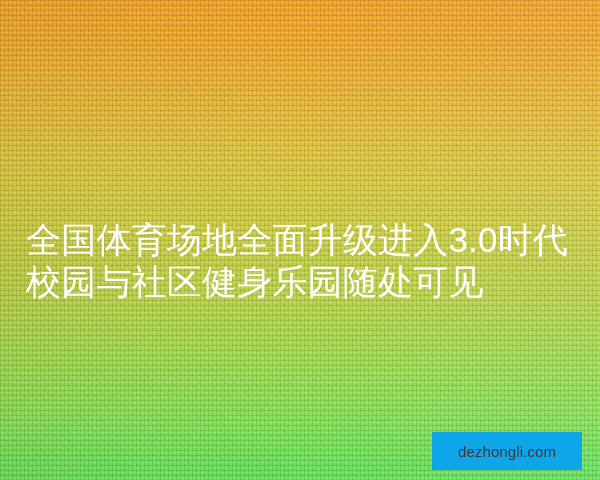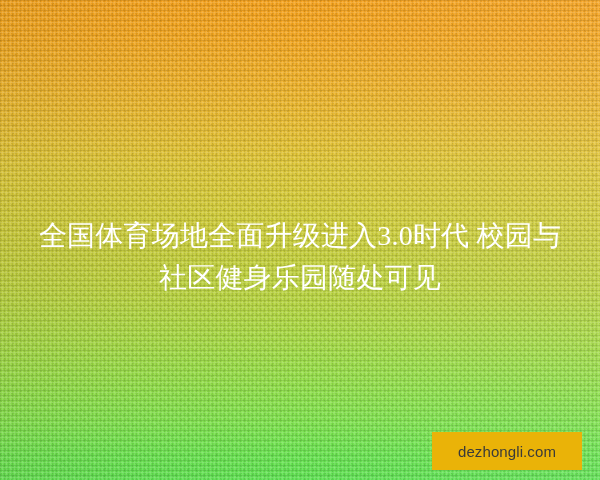--- a/index.html
+++ b/index.html
@@ -88,41 +88,41 @@
   }
 
   
   .headline {
     position: absolute;
     left: 0;
     right: 0;
     top: 196px;
     padding: 0 26px;
     box-sizing: border-box;
-    text-align: center;
+    text-align: left;
     color: #ffffff;
-    font-size: 28px;
+    font-size: 35px;
     line-height: 42px;
     font-weight: 400;
     letter-spacing: 0.2px;
     white-space: pre-wrap;
-    font-family: Liberation Serif, serif;
+    font-family: Liberation Sans, sans-serif;
   }
 
   
   .watermark {
     position: absolute;
     left: 432px;
     top: 432px;
     width: 150px;
     height: 38px;
     display: flex;
     align-items: center;
     justify-content: center;
-    background: #eab308;
+    background: #0ea5e9;
     color: #3a3a3a;
     font-size: 15px;
     line-height: 1;
     letter-spacing: 0.1px;
     font-family: "Liberation Sans", "DejaVu Sans", sans-serif;
     box-sizing: border-box;
   }
 </style>
 </head>
 <body>

